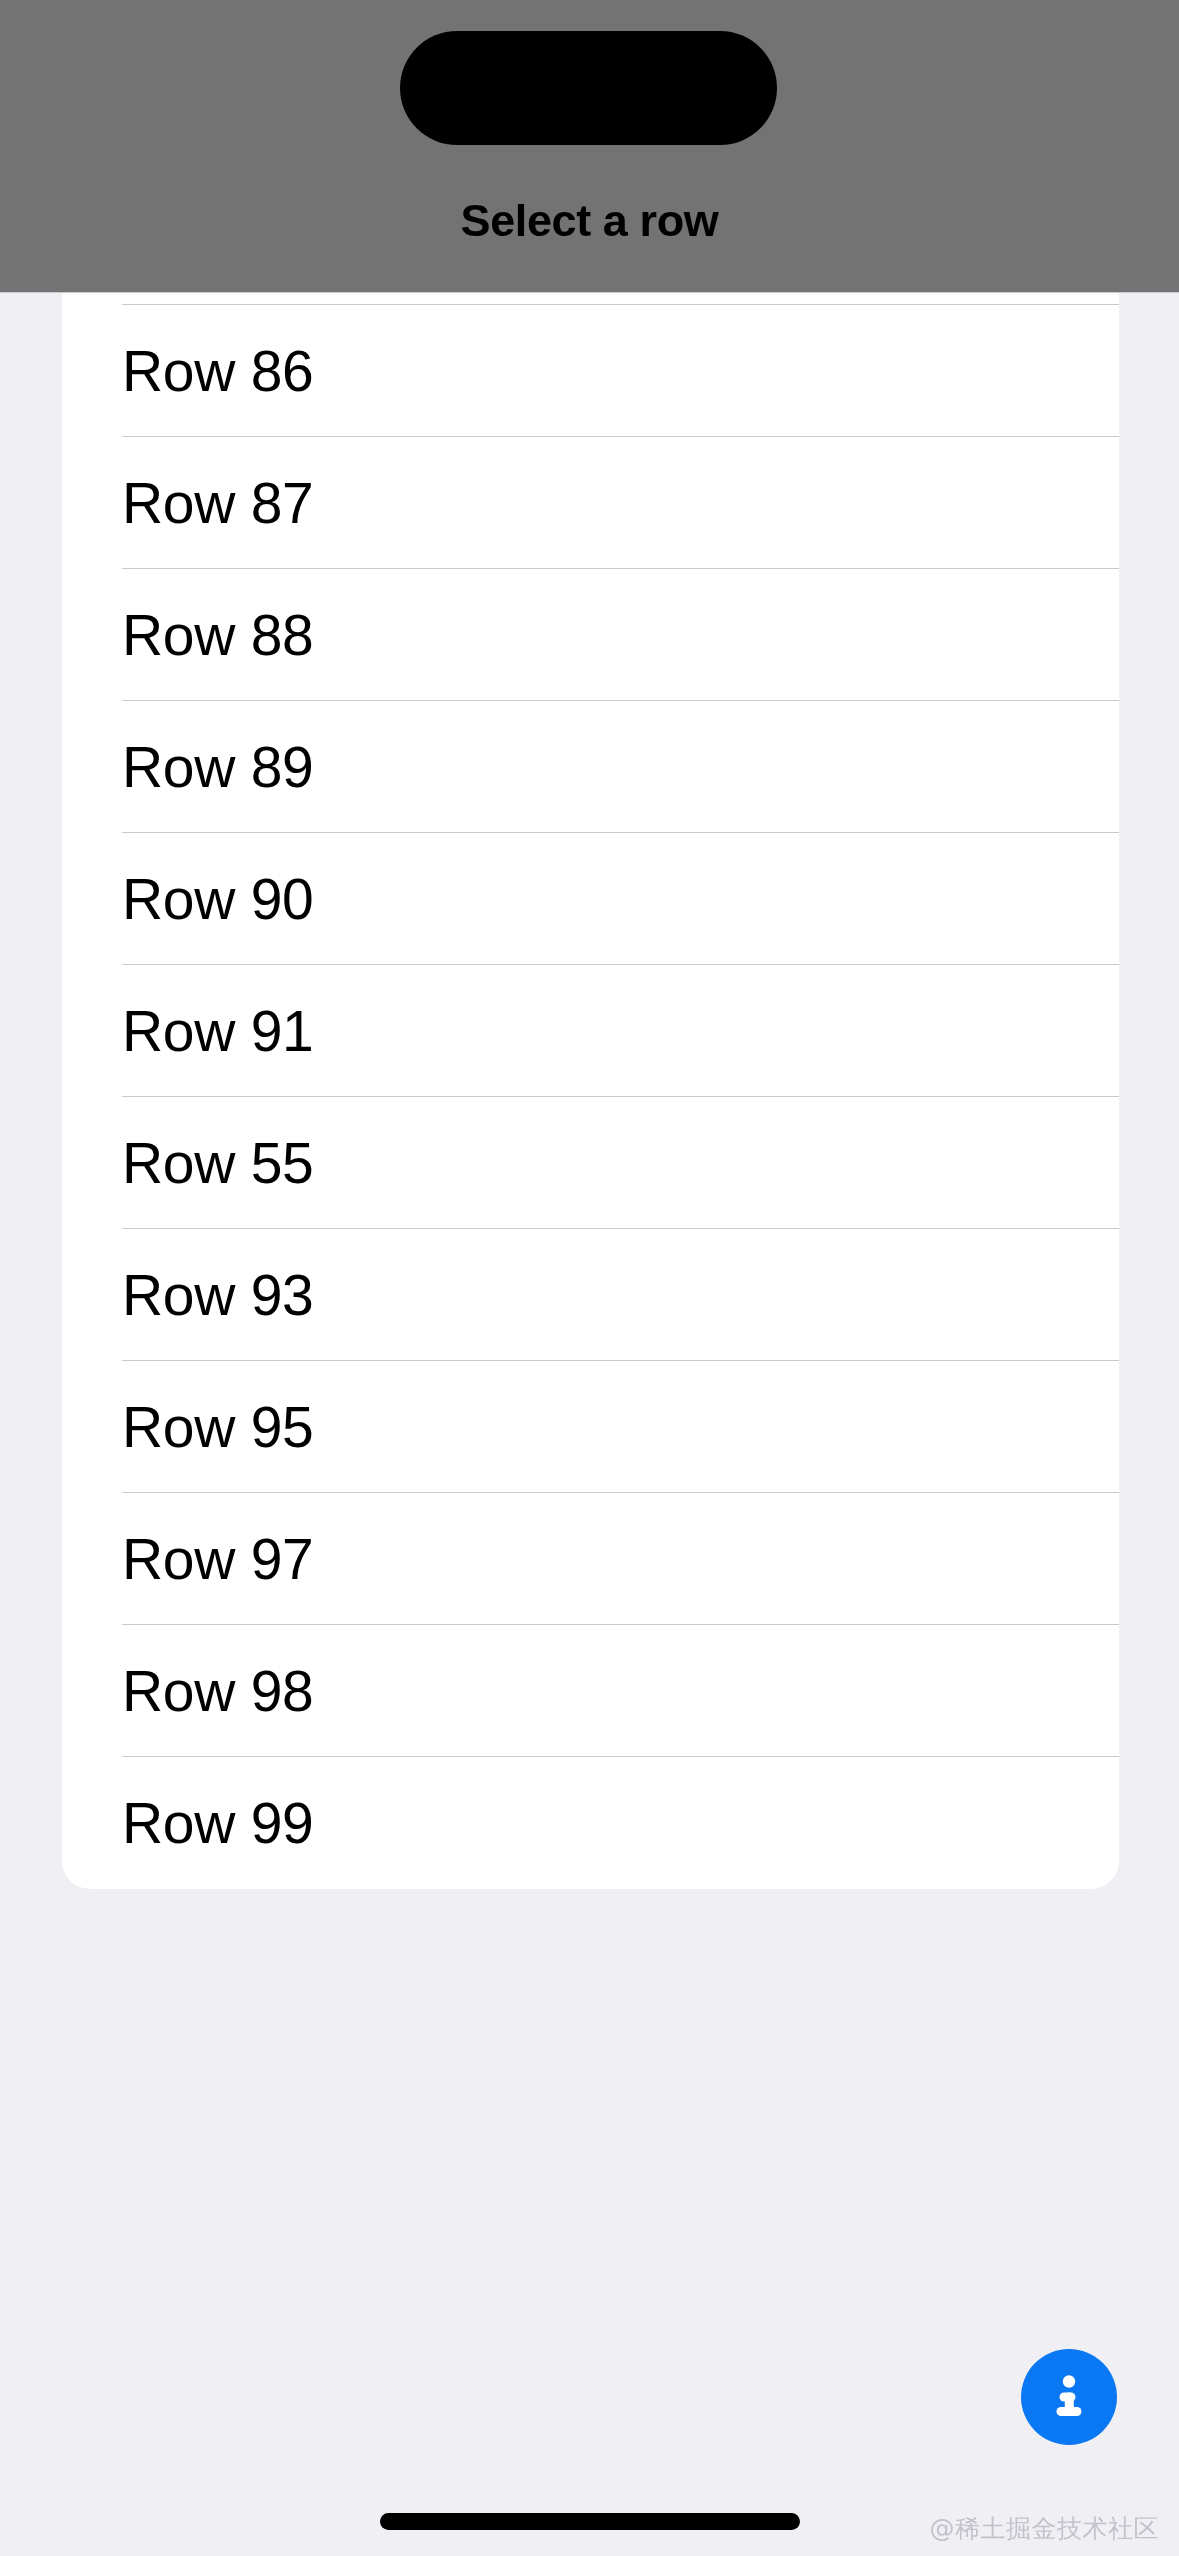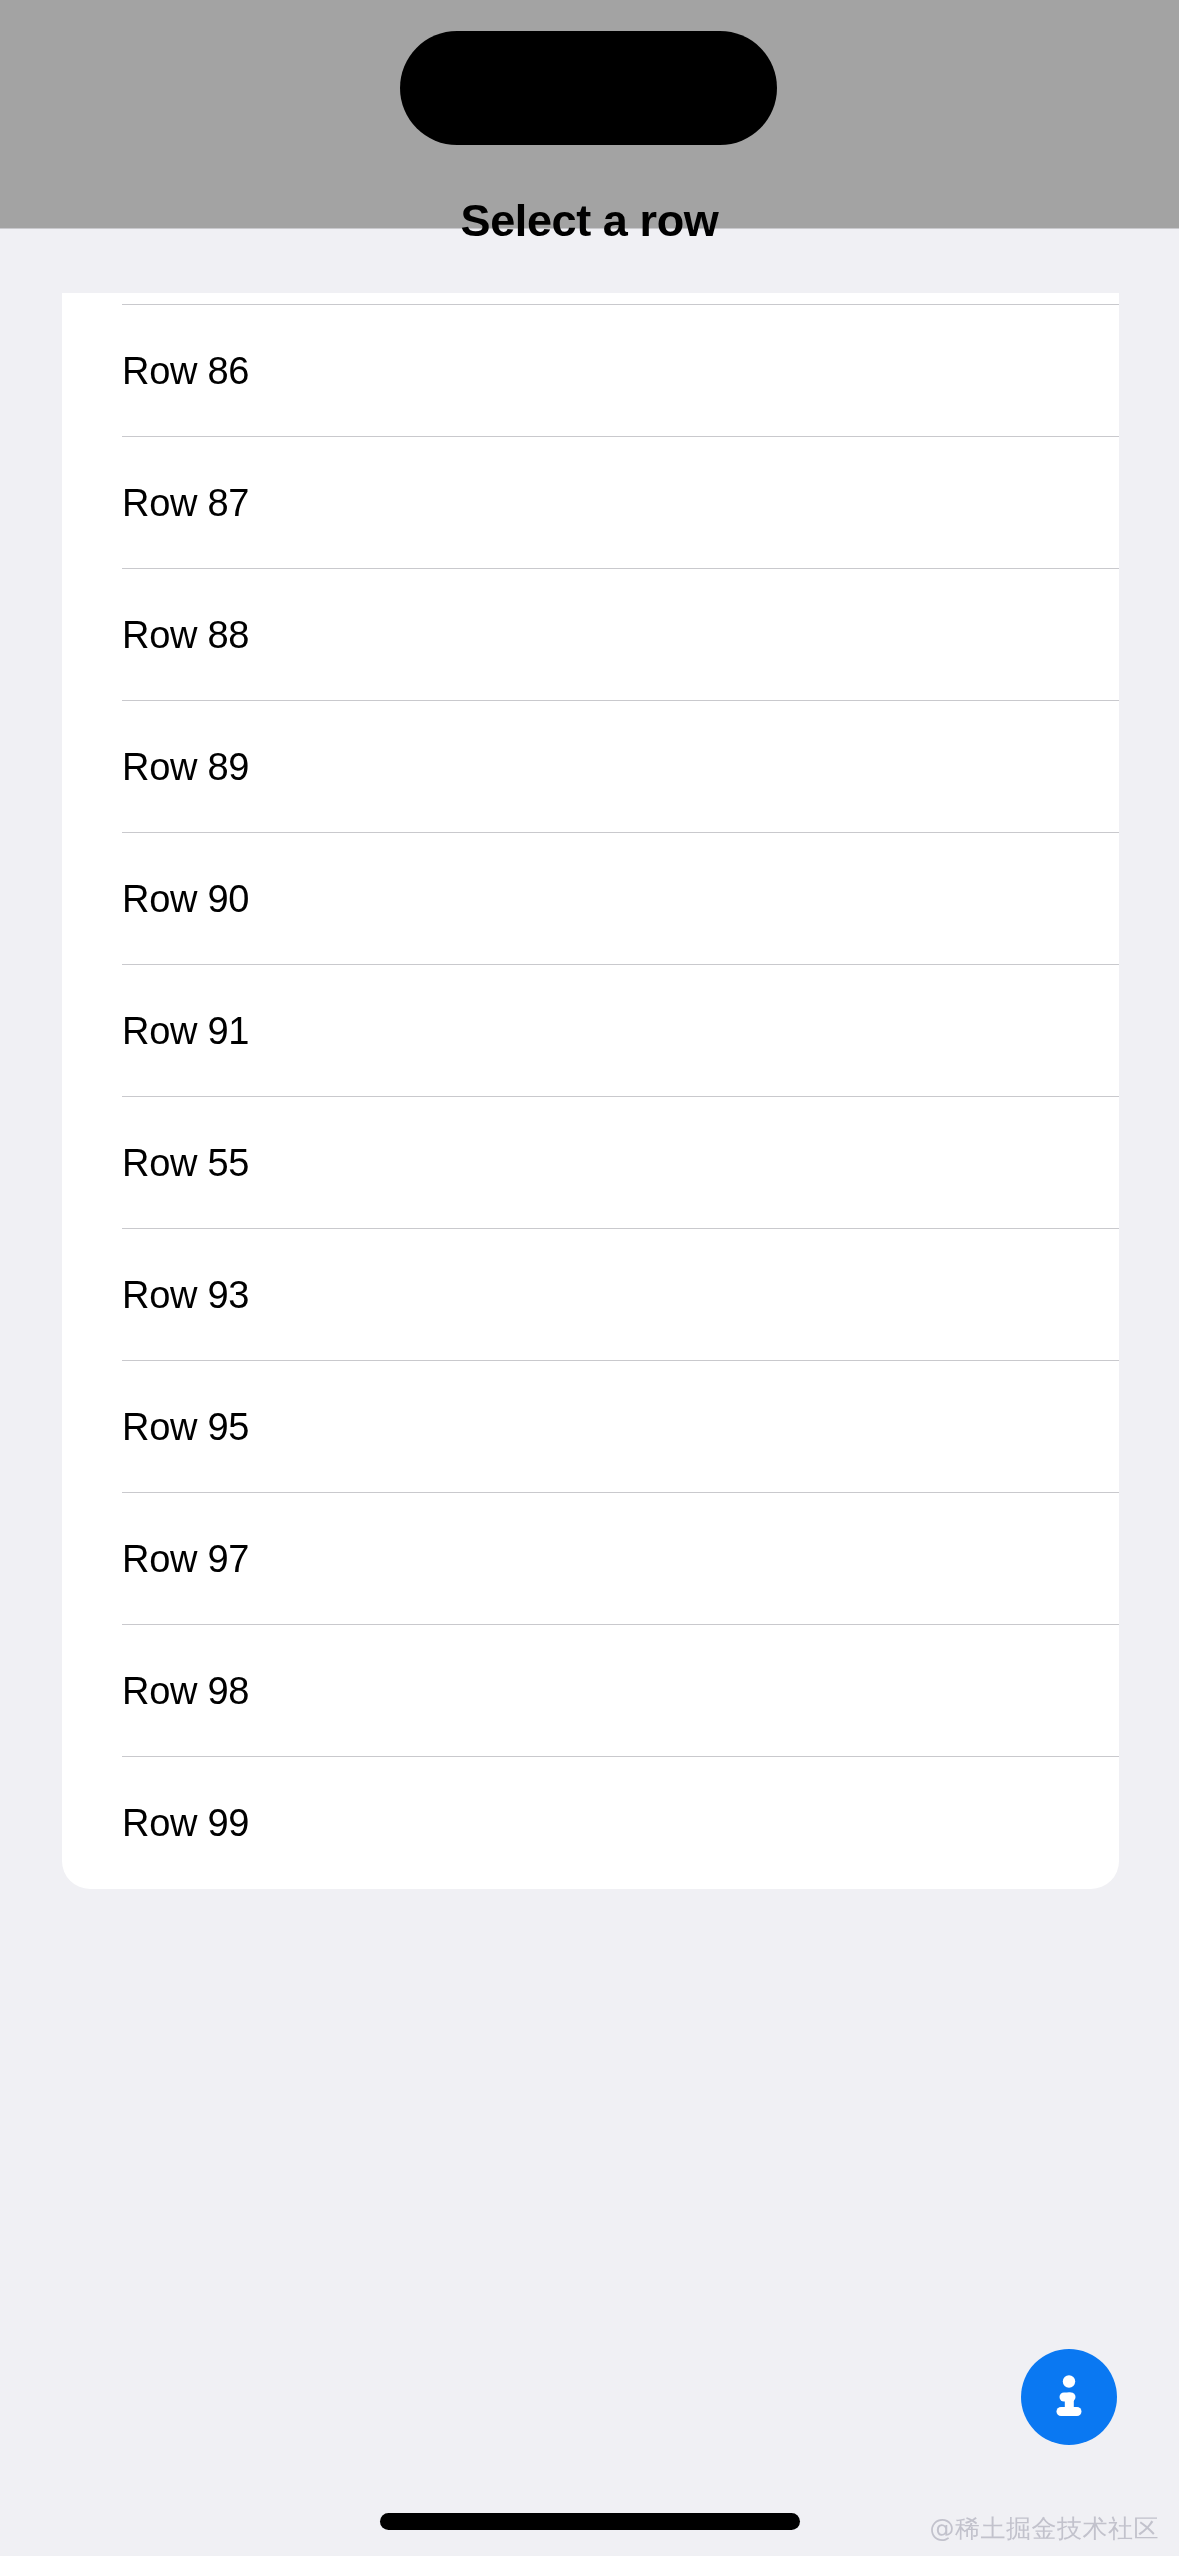--- a/index.html
+++ b/index.html
@@ -50,21 +50,21 @@
     position:relative;
     height:132px;
     display:flex;
     align-items:center;
     padding-left:60px;
     background:transparent;
   }
   .row:first-child { padding-top:0; }
 
   .row-label {
-    font-size:38px;
+    font-size:57px;
     font-weight:400;
     color:#000000;
     letter-spacing:-0.3px;
     line-height:1;
   }
 
   .row-sep {
     position:absolute;
     left:60px;
     right:0;
@@ -73,22 +73,22 @@
     background:#c9c9cd;
   }
   .row:last-child .row-sep { display:none; }
 
   
   .header {
     position:absolute;
     left:0;
     top:0;
     width:1179px;
-    height:229px;
-    background:#a3a3a3;
+    height:293px;
+    background:#737373;
     border-bottom:1.5px solid #c9c9cd;
     z-index:20;
   }
 
   .dynamic-island {
     position:absolute;
     left:400px;
     top:31px;
     width:377px;
     height:114px;

